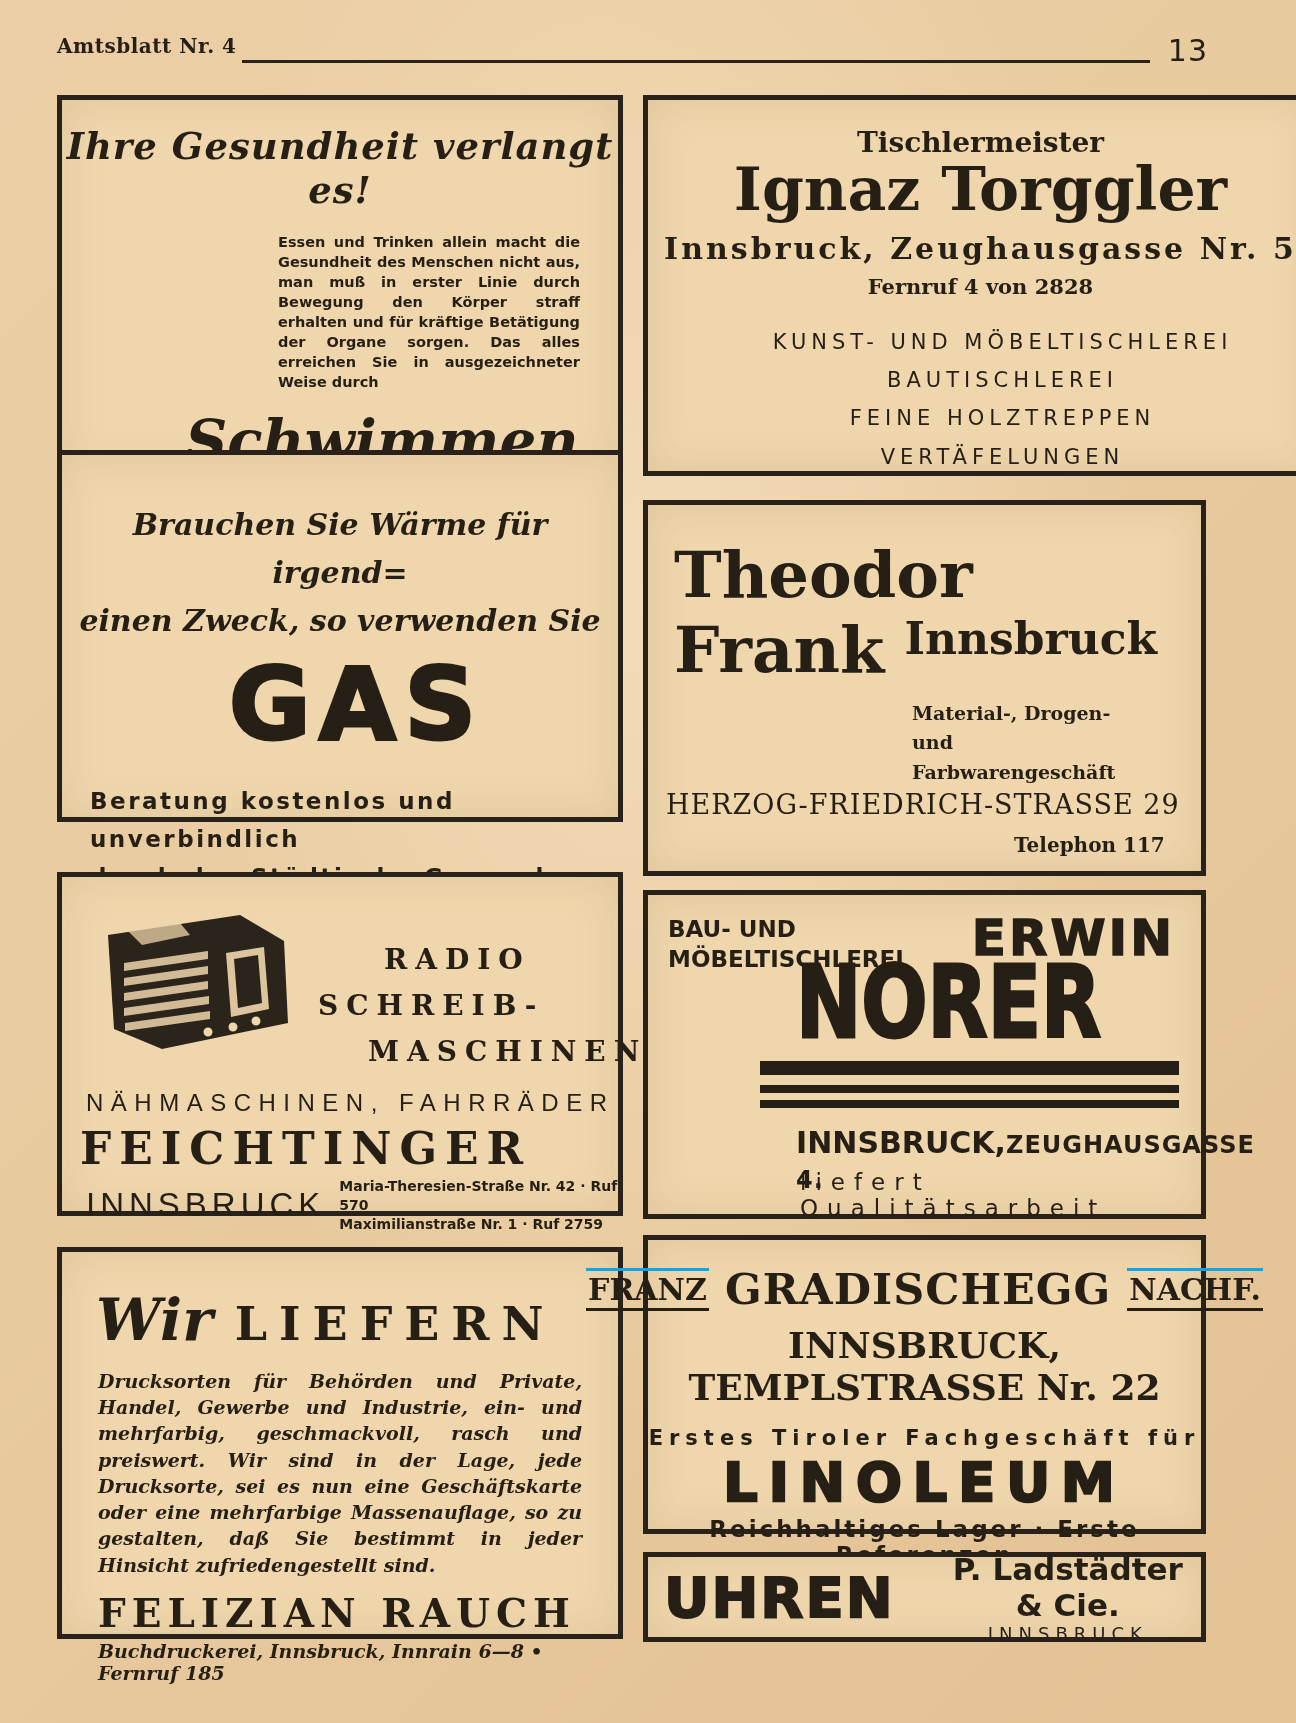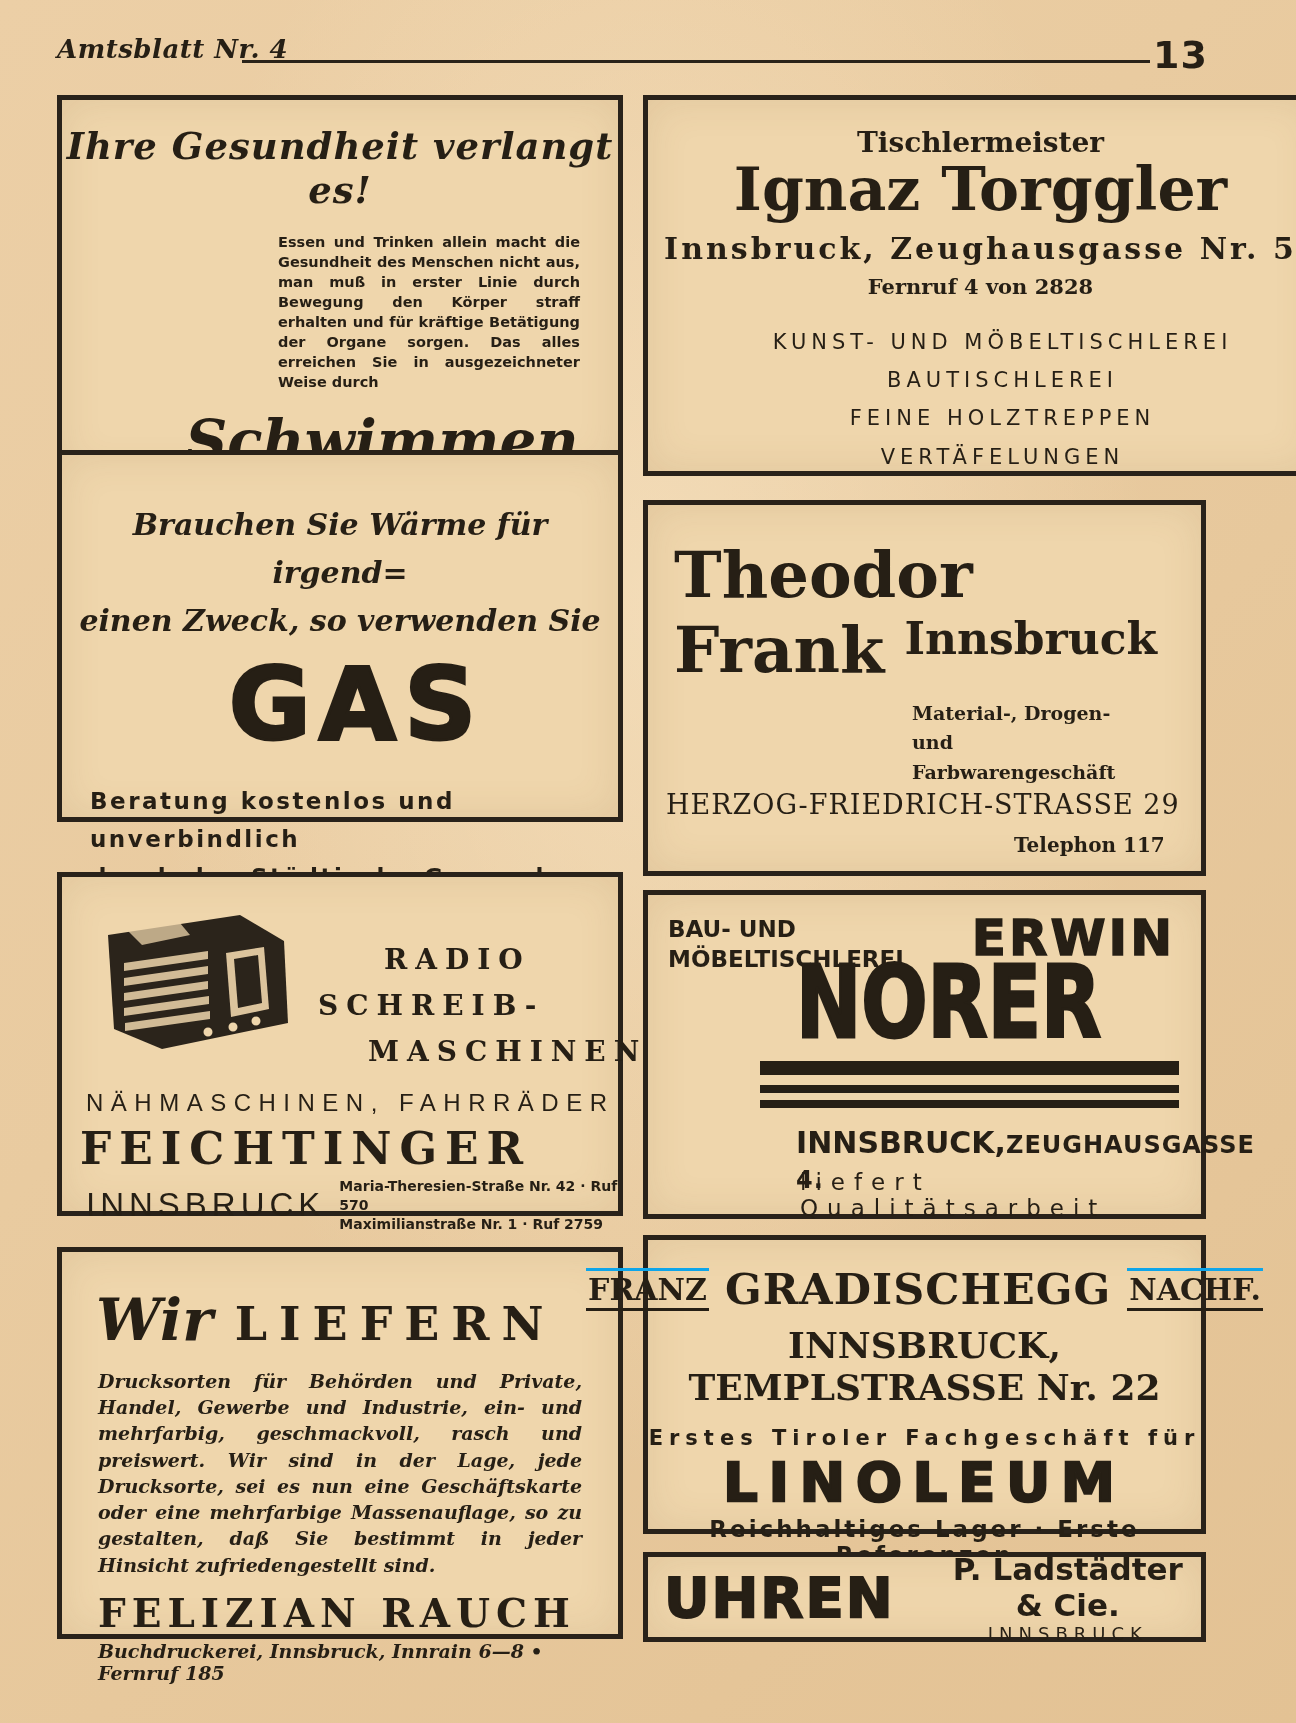--- a/index.html
+++ b/index.html
@@ -14,29 +14,29 @@
     background:
       radial-gradient(ellipse at 50% 35%, rgba(255,240,212,.45) 0%, rgba(255,240,212,0) 55%),
       linear-gradient(135deg, #eccfa6 0%, #e9cba0 40%, #e3c294 100%);
     overflow:hidden;
   }
 
   
   .masthead{
     position:absolute; left:57px; top:34px;
     font-family:"DejaVu Serif", serif; font-weight:bold;
-    font-size:26px; letter-spacing:.5px;font-style:italic;
+    font-size:20px; letter-spacing:.5px;
   }
   .header-rule{
     position:absolute; left:242px; top:60px; width:908px;
     border-top:3px solid #2a2319;
   }
   .page-number{
     position:absolute; right:88px; top:33px;
-    font-family:"DejaVu Sans", sans-serif; font-weight:bold; font-size:38px;
+    font-family:"DejaVu Sans", sans-serif; font-weight:normal; font-size:30px;
     letter-spacing:1px;
   }
 
   
   .ad{
     position:absolute;
     border:5px solid #29221a;
     background:#efd6ac;
     box-shadow:inset 0 0 40px rgba(120,85,40,.12);
   }

